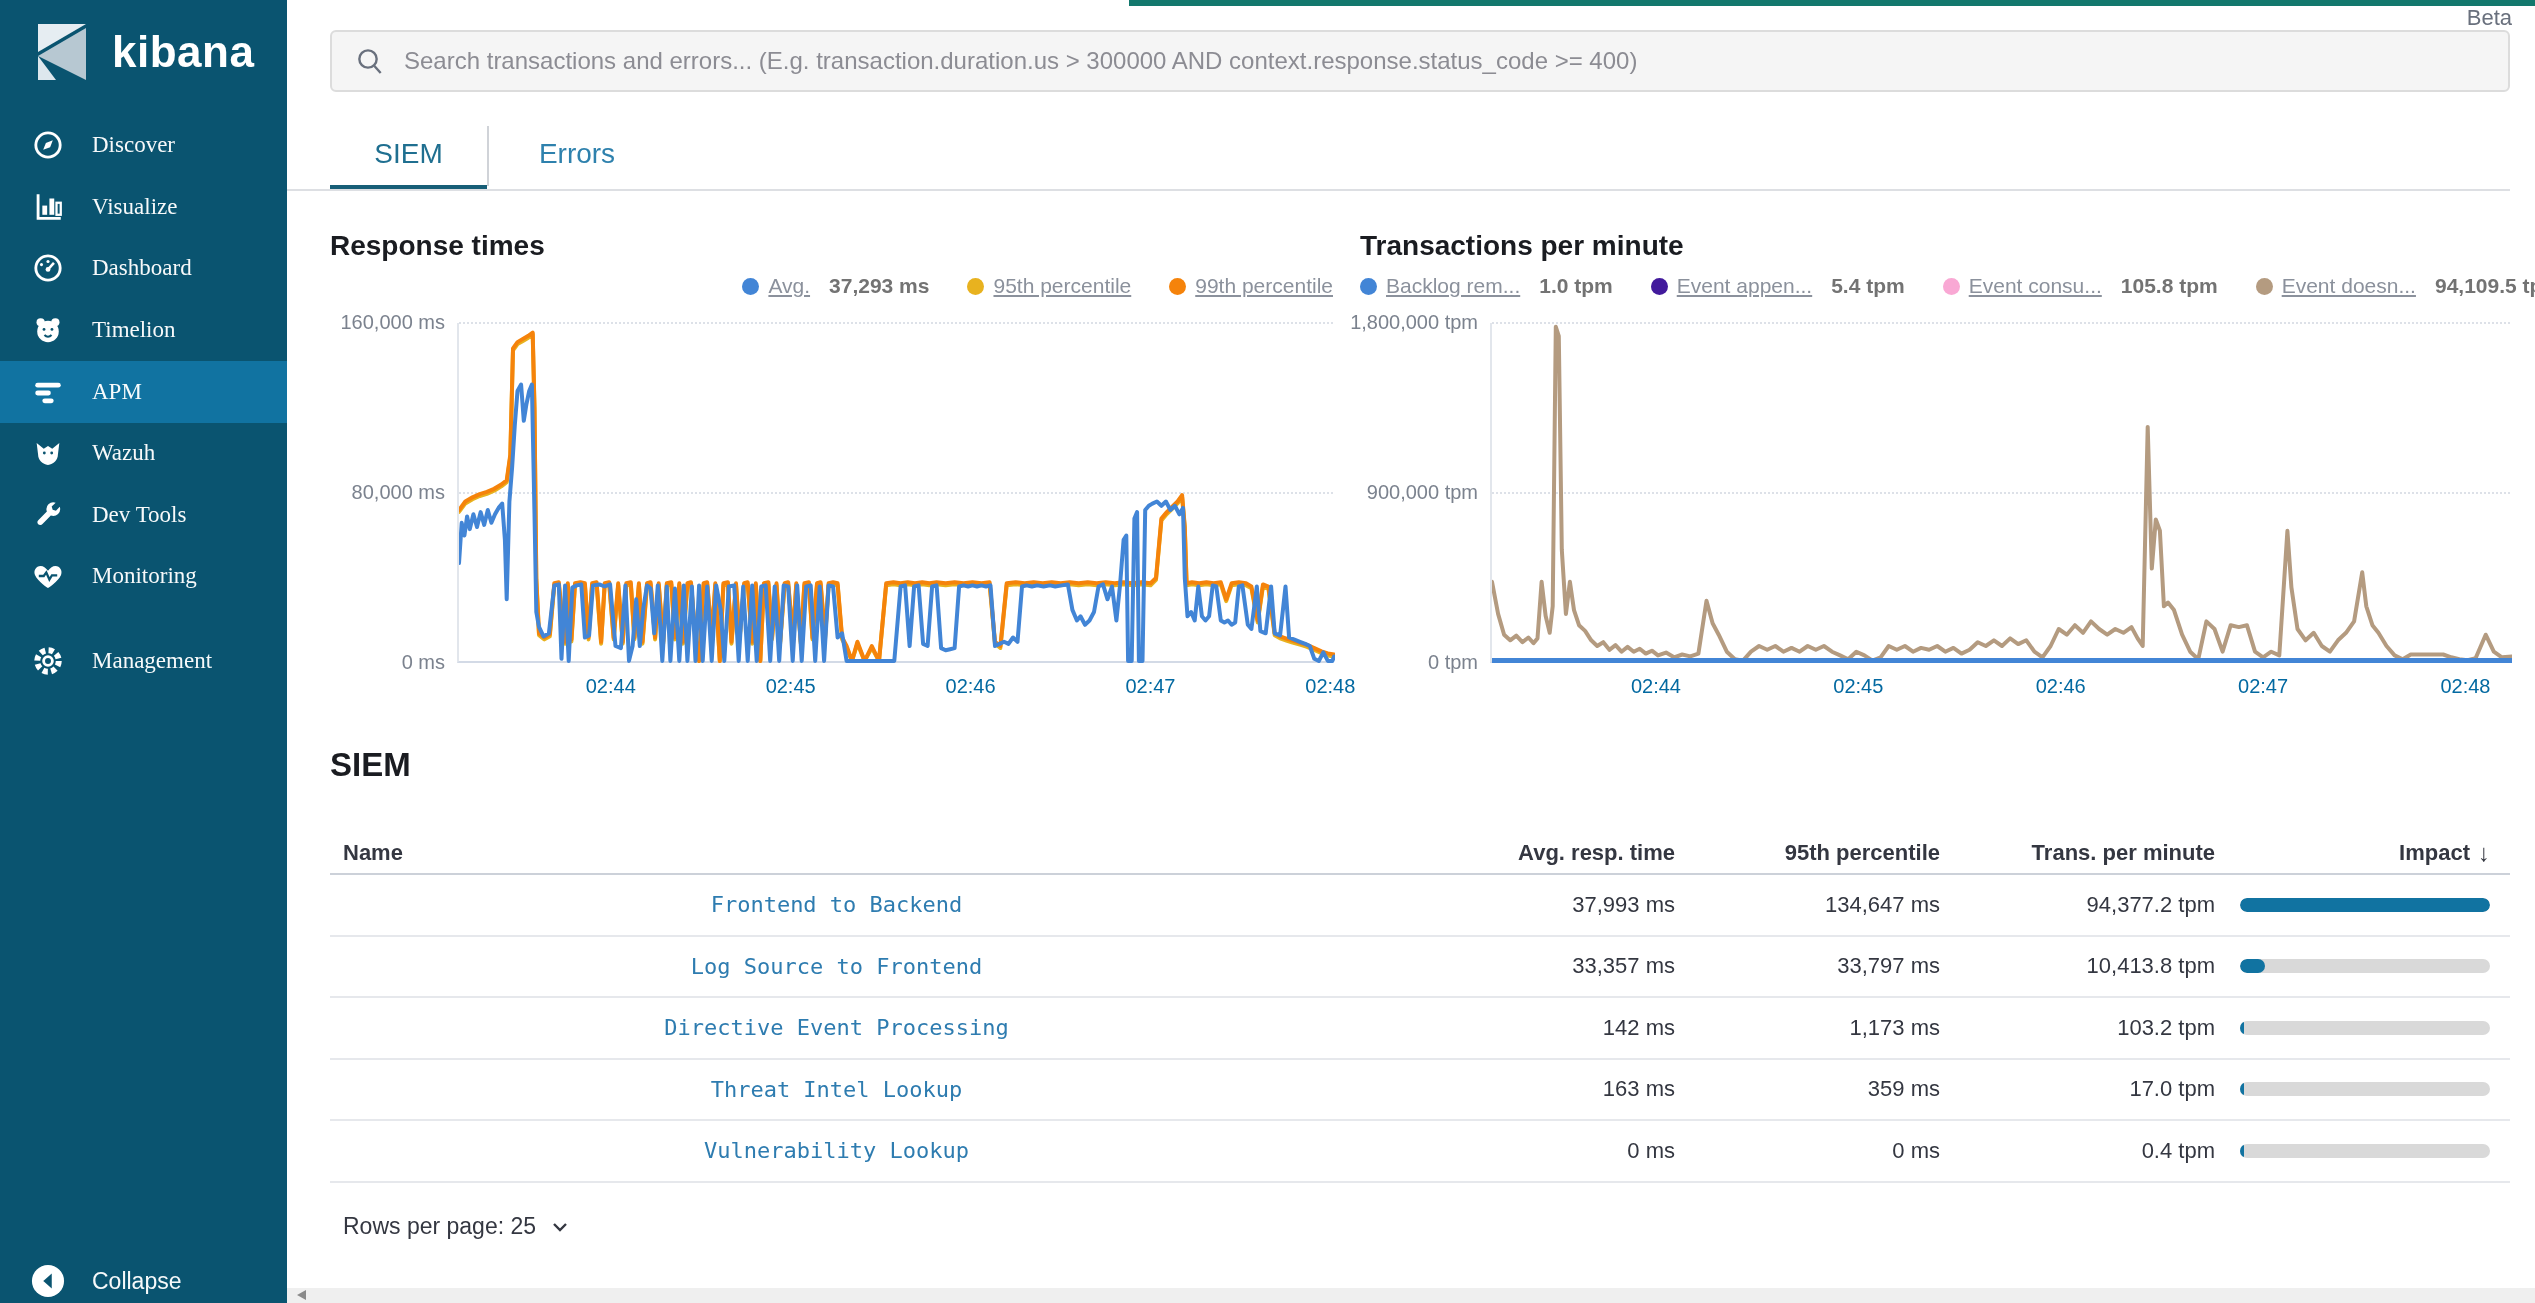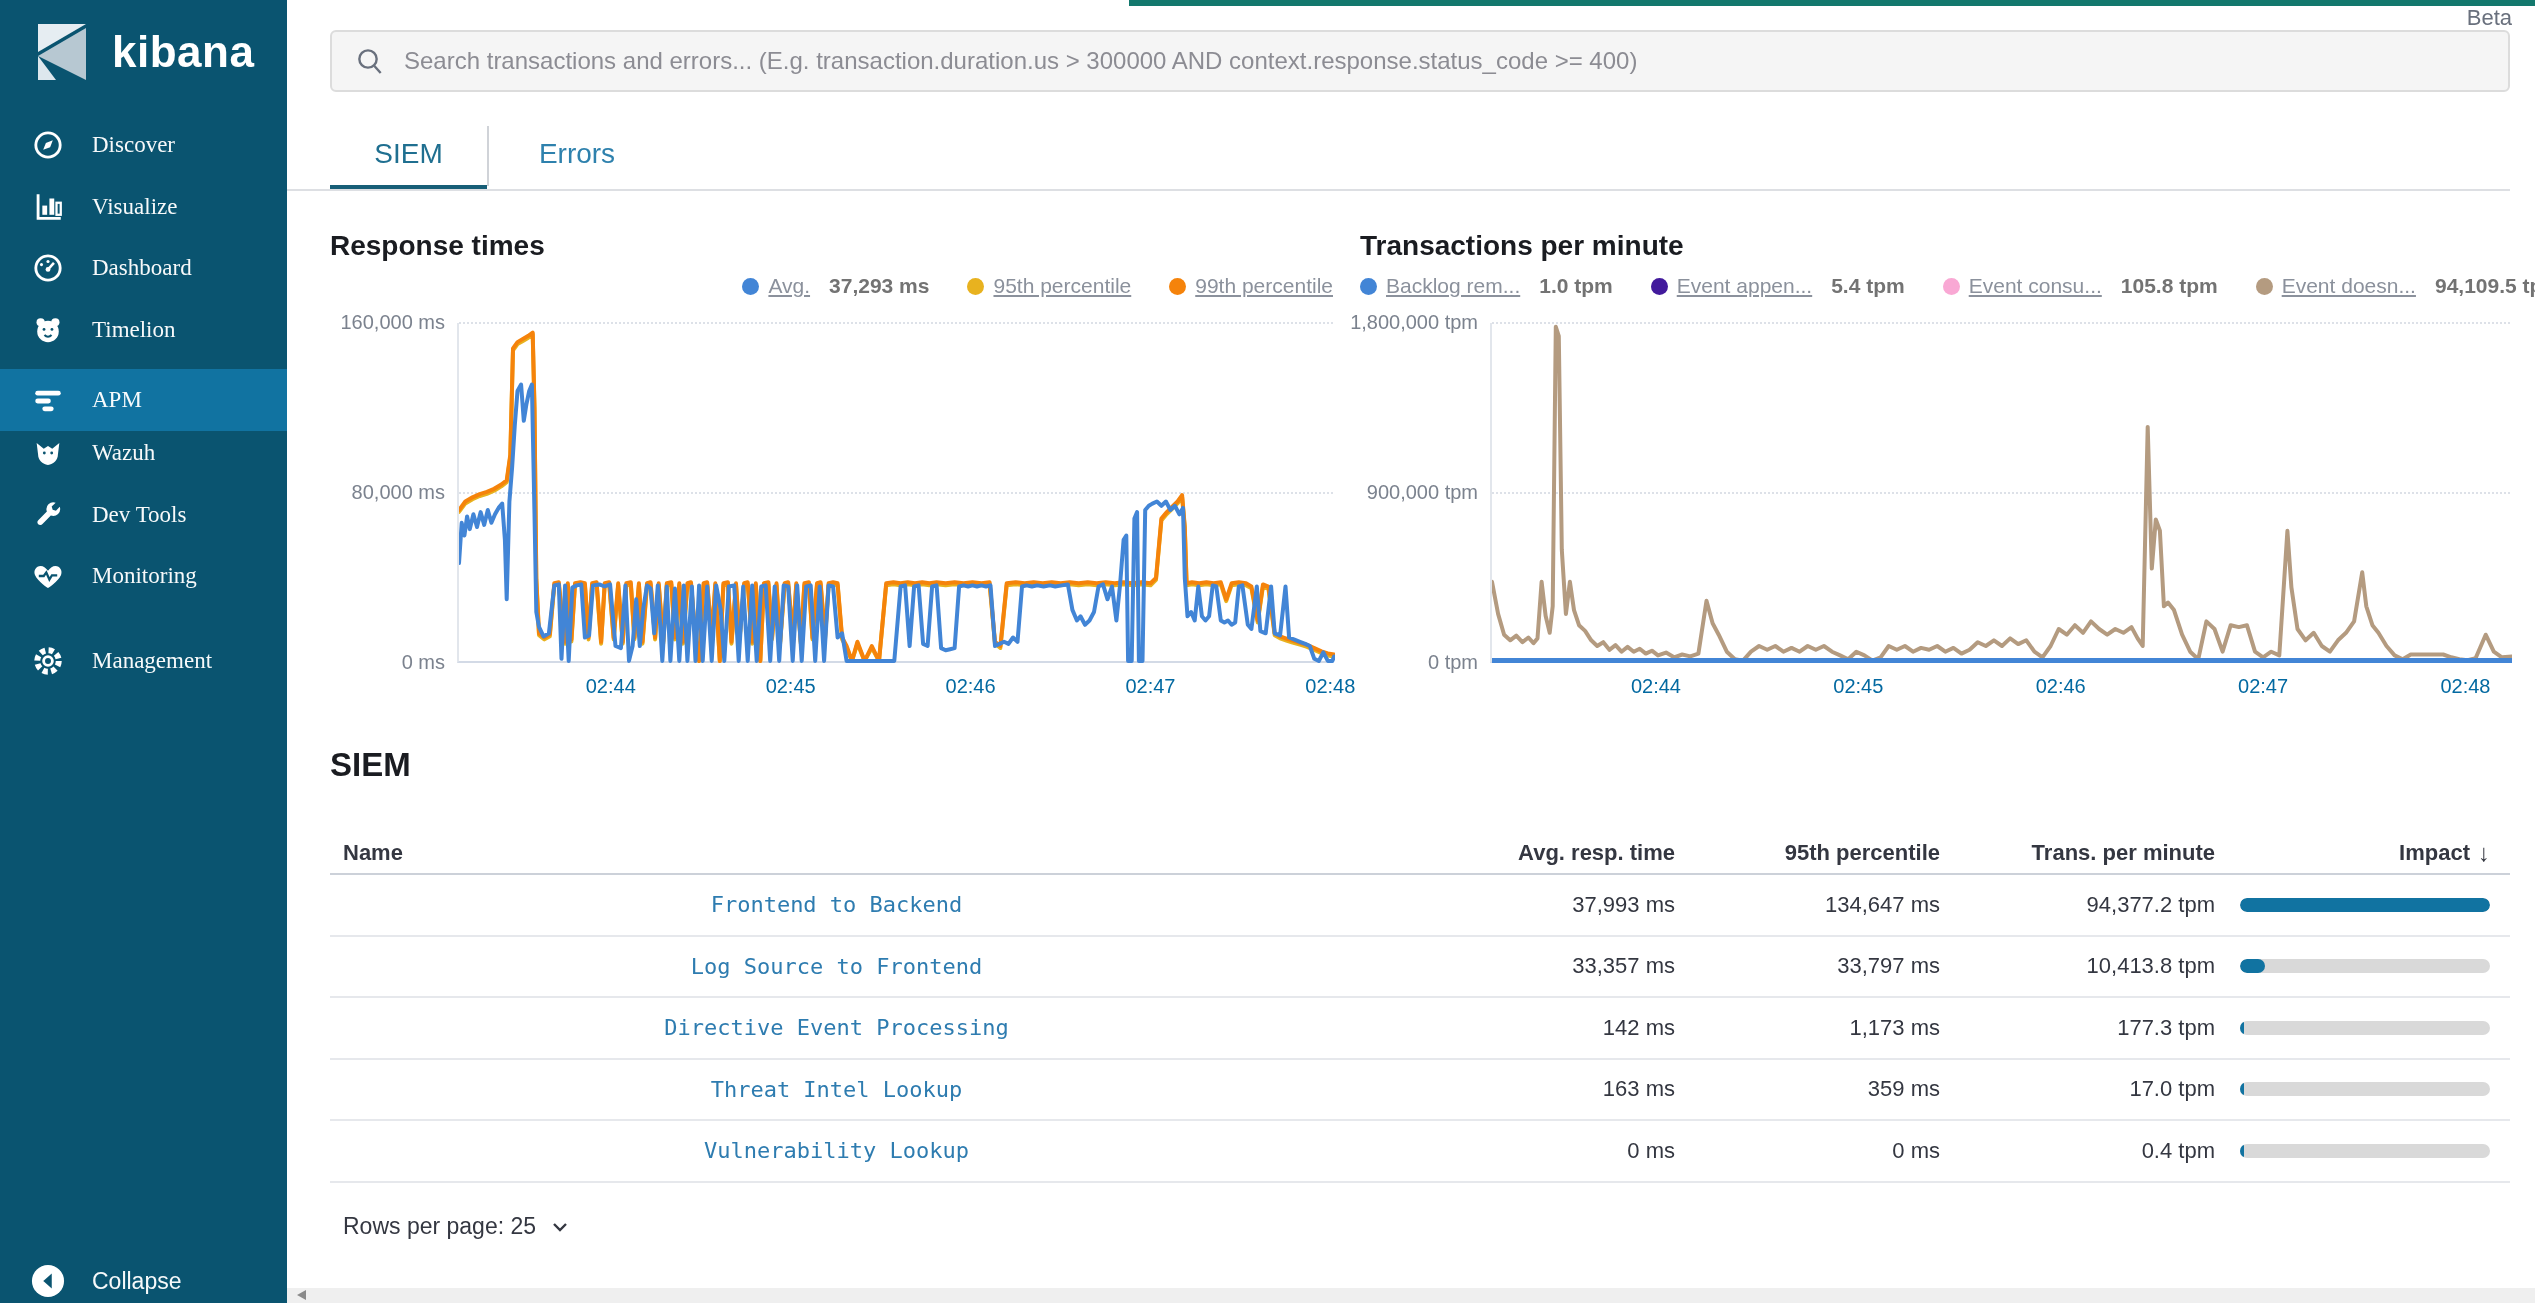--- a/index.html
+++ b/index.html
@@ -129,21 +129,21 @@
               <circle cx="6.8" cy="6.6" r="2.9" fill="#fff"></circle>
               <circle cx="17.2" cy="6.6" r="2.9" fill="#fff"></circle>
               <circle cx="12" cy="13" r="7.6" fill="#fff"></circle>
               <circle cx="9.2" cy="11.6" r="1" fill="#0a5470"></circle>
               <circle cx="14.8" cy="11.6" r="1" fill="#0a5470"></circle>
               <path d="M9.5 15.5c1.5 1.6 3.5 1.6 5 0" stroke="#0a5470" stroke-width="1.4" fill="none"></path>
             </svg>
           </span>
           <span class="nav-label">Timelion</span>
         </div>
-        <div class="nav-item active" style="top: 360.6px; margin-top: 8px;">
+        <div class="nav-item active" style="top: 360.6px;">
           <span class="nav-icon">
             <svg viewBox="0 0 24 24" fill="#fff">
               <rect x="3" y="5.5" width="18" height="3.4" rx="1.7"></rect>
               <rect x="3" y="11" width="11" height="3.4" rx="1.7"></rect>
               <rect x="8" y="16.5" width="8" height="3.4" rx="1.7"></rect>
             </svg>
           </span>
           <span class="nav-label">APM</span>
         </div>
         <div class="nav-item" style="top: 422.2px;">
@@ -323,21 +323,21 @@
           <div class="cell impact">
             <div class="bar-track">
               <div class="bar-fill" style="width: 25px;"></div>
             </div>
           </div>
         </div>
         <div class="trow">
           <div class="cell name"><span class="link">Directive Event Processing</span></div>
           <div class="cell num">142 ms</div>
           <div class="cell num">1,173 ms</div>
-          <div class="cell num">177.3 tpm</div>
+          <div class="cell num">103.2 tpm</div>
           <div class="cell impact">
             <div class="bar-track">
               <div class="bar-fill" style="width: 4px;"></div>
             </div>
           </div>
         </div>
         <div class="trow">
           <div class="cell name"><span class="link">Threat Intel Lookup</span></div>
           <div class="cell num">163 ms</div>
           <div class="cell num">359 ms</div>

